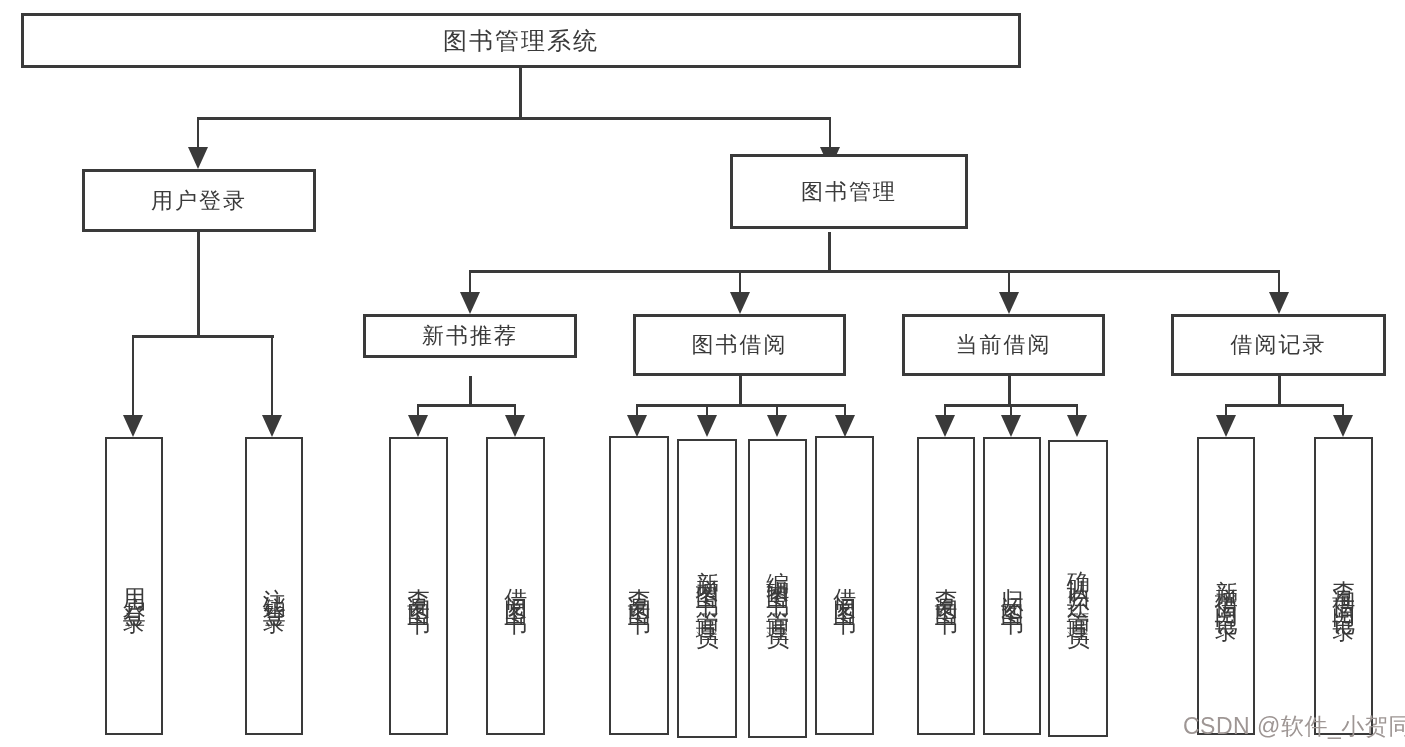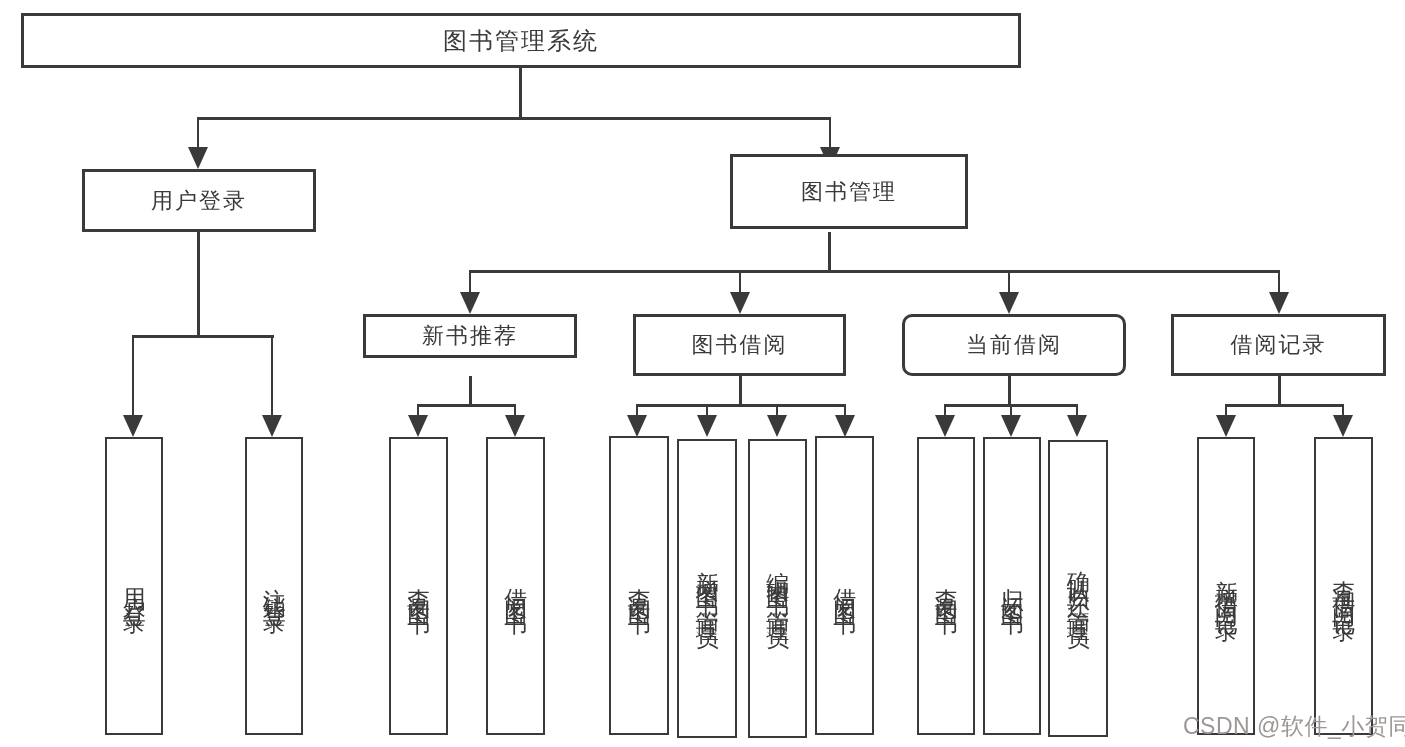--- a/index.html
+++ b/index.html
@@ -96,21 +96,21 @@
   <div class="arrow" style="left:730px;top:270px;height:44px;"></div>
   <div class="arrow" style="left:999px;top:270px;height:44px;"></div>
   <div class="arrow" style="left:1269px;top:270px;height:44px;"></div>
 
   <div class="box h" style="left:363px;top:314px;width:214px;height:44px;">
     <span>新书推荐</span>
   </div>
   <div class="box h" style="left:633px;top:314px;width:213px;height:62px;">
     <span>图书借阅</span>
   </div>
-  <div class="box h" style="left:902px;top:314px;width:224px;height:62px;border-radius:10px;">
+  <div class="box h" style="left:902px;top:314px;width:203px;height:62px;">
     <span>当前借阅</span>
   </div>
   <div class="box h" style="left:1171px;top:314px;width:215px;height:62px;">
     <span>借阅记录</span>
   </div>
 
   <div class="vline" style="left:469px;top:376px;height:30px;"></div>
   <div class="hline" style="left:418px;top:404px;width:98px;"></div>
   <div class="arrow" style="left:408px;top:404px;height:33px;"></div>
   <div class="arrow" style="left:505px;top:404px;height:33px;"></div>

